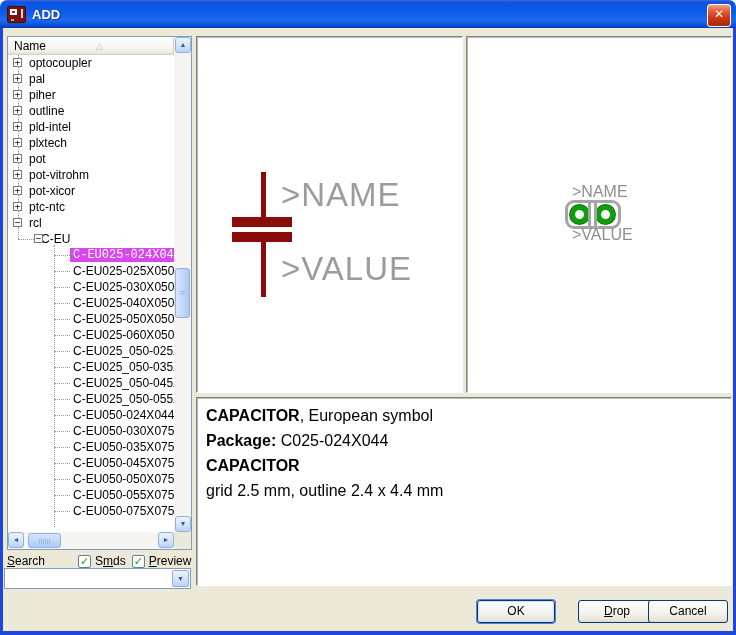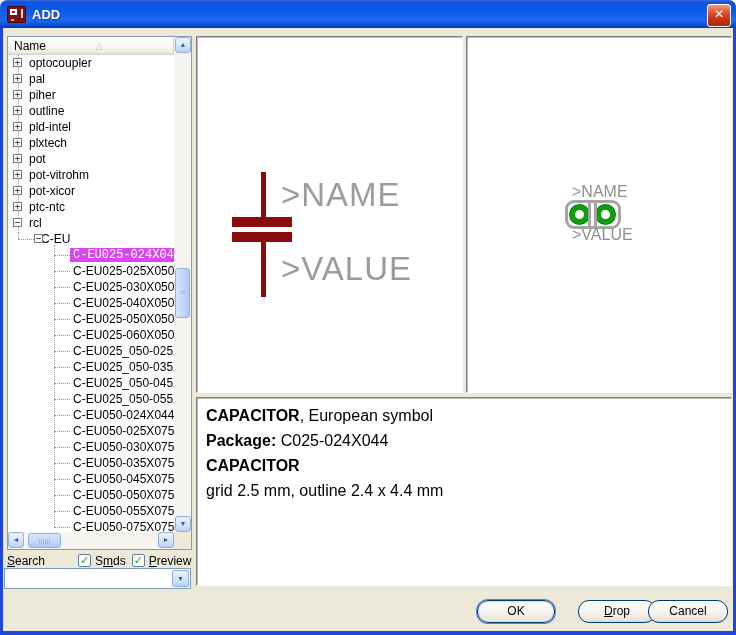--- a/index.html
+++ b/index.html
@@ -73,21 +73,21 @@
     top:50%; margin-top:-2px; height:4px;
     background:repeating-linear-gradient(180deg,#9DBBEA 0 1px,transparent 1px 2px); }
   .hthumb { position:absolute; top:1px; height:15px; left:20px; width:33px;
     border:1px solid #90B0E0; border-radius:3px; box-sizing:border-box;
     background:linear-gradient(180deg,#D8E5FC 0%,#C3D8FA 50%,#AFC9F6 100%); }
   .hthumb::after { left:50%; margin-left:-6px; width:12px; top:5px; margin-top:0; height:5px;
     background:repeating-linear-gradient(90deg,#9DBBEA 0 1px,transparent 1px 2px); }
   .sb-corner { position:absolute; right:0; bottom:0; width:17px; height:17px; background:#ECE9D8; }
   
   .search-row { position:absolute; left:4px; top:526px; width:185px; height:14px;
-    display:flex; align-items:flex-start; font-size:12px; color:#000; }
+    display:flex; align-items:center; font-size:12px; color:#000; }
   .search-label { }
   .checkbox { width:13px; height:13px; box-sizing:border-box; background:#fff;
     border:1px solid #5E7F9F; border-radius:2px; color:#21A121; font-size:11px;
     font-weight:bold; line-height:11px; text-align:center; }
   .cb1 { margin-left:33px; }
   .cb-label { margin-left:4px; }
   .cb2 { margin-left:6px; }
   .combo { position:absolute; left:1px; top:540px; width:187px; height:21px;
     background:#fff; border:1px solid #7F9DB9; box-sizing:border-box; }
   .combo-btn { position:absolute; right:1px; top:1px; width:17px; height:17px;
@@ -125,21 +125,21 @@
   .pad-right { left:129px; top:168px; }
   .pkg-bar { position:absolute; width:3px; height:25px; top:165px; background:#A5A5A5; z-index:2; }
   .bar1 { left:121px; }
   .bar2 { left:127px; }
   
   .desc-line { position:absolute; left:9px; white-space:nowrap; }
   .dl1 { top:9px; } .dl2 { top:34px; } .dl3 { top:59px; } .dl4 { top:84px; }
   .b { font-weight:bold; }
   
   .btn { position:absolute; top:572px; height:23px; box-sizing:border-box;
-    border:1px solid #003C74; border-radius:11px; font-size:12px; color:#000;
+    border:1px solid #003C74; border-radius:3px; font-size:12px; color:#000;
     text-align:center; line-height:21px;
     background:linear-gradient(180deg,#FFFFFF 0%,#F4F3EE 55%,#E9E6DA 90%,#DCD9C8 100%); }
   .btn-ok { left:474px; width:78px; box-shadow:0 0 0 1px #5A7EDC, inset 0 0 0 1px #CEE0F8; }
   .btn-drop { left:575px; width:78px; }
   .btn-cancel { left:645px; width:80px; }
   u { text-decoration:underline; }
 </style>
 </head>
 <body>
 
@@ -240,23 +240,20 @@
             <span class="tlabel">C-EU025_050-035X0</span>
           </div>
           <div class="trow lvl3">
             <span class="tlabel">C-EU025_050-045X0</span>
           </div>
           <div class="trow lvl3">
             <span class="tlabel">C-EU025_050-055X0</span>
           </div>
           <div class="trow lvl3">
             <span class="tlabel">C-EU050-024X044</span>
-          </div>
-          <div class="trow lvl3">
-            <span class="tlabel">C-EU050-025X075</span>
           </div>
           <div class="trow lvl3">
             <span class="tlabel">C-EU050-030X075</span>
           </div>
           <div class="trow lvl3">
             <span class="tlabel">C-EU050-035X075</span>
           </div>
           <div class="trow lvl3">
             <span class="tlabel">C-EU050-045X075</span>
           </div>

